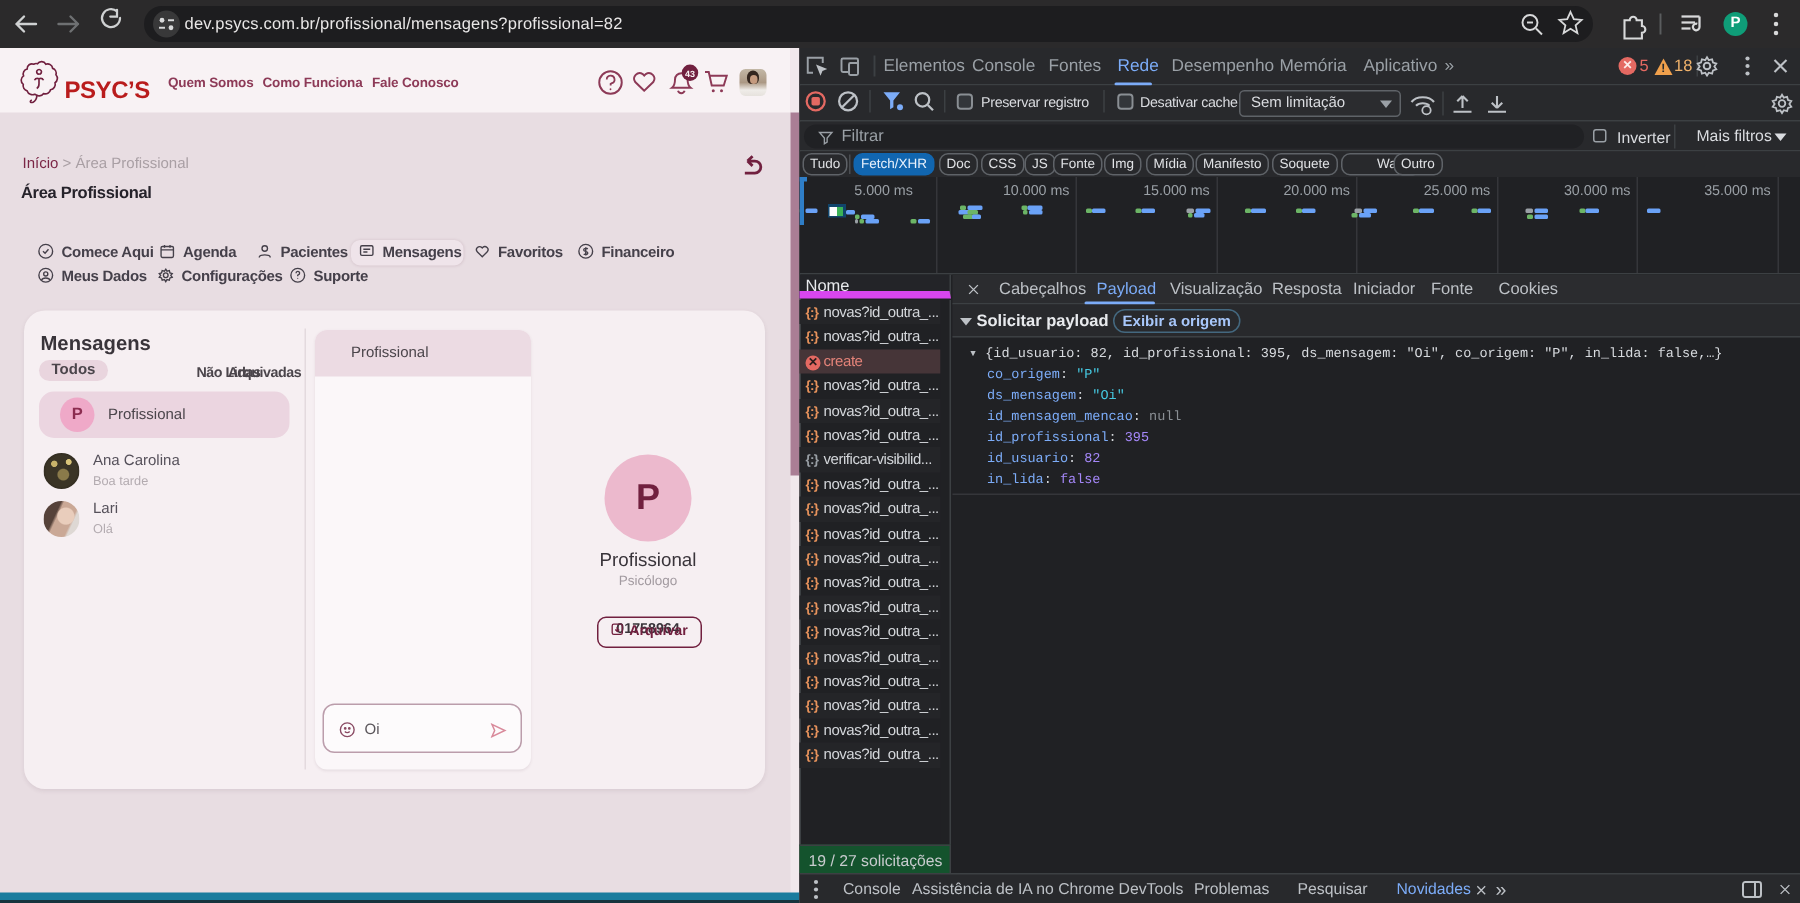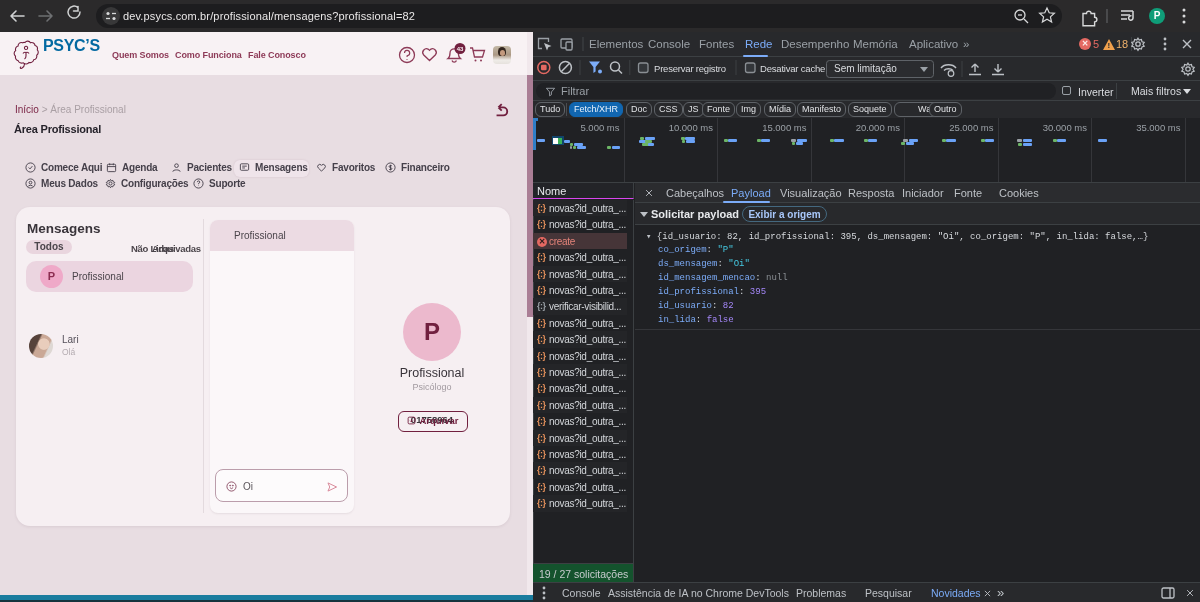--- a/index.html
+++ b/index.html
@@ -10,21 +10,21 @@
 
 #chrometop { left:0; top:0; width:1200px; height:32px; background:#2b2a2b; }
 #addrbar { position:absolute; left:96px; top:4px; width:966px; height:24px; background:#1d1d1f; border-radius:12px; }
 #addrurl { position:absolute; left:123px; top:10px; font-size:11px; color:#e9e7e7; letter-spacing:0.15px; }
 #siteset { position:absolute; left:102px; top:7px; width:18px; height:18px; background:#383839; border-radius:50%; }
 #pavatar { position:absolute; left:1149px; top:8px; width:16px; height:16px; border-radius:50%; background:#0f9d78; color:#fff; font-size:10px; font-weight:bold; text-align:center; line-height:16px; }
 
 
 #site { left:0; top:32px; width:533px; height:570px; background:#e8dde2; overflow:hidden; }
 #siteheader { position:absolute; left:0; top:0; width:527px; height:43px; background:#f8f2f4; }
-.logo-txt { position:absolute; left:43px; top:5px; font-size:16px; font-weight:bold; color:#0369a1; letter-spacing:-0.3px; }
+.logo-txt { position:absolute; left:43px; top:20px; font-size:16px; font-weight:bold; color:#b91c1c; letter-spacing:-0.3px; }
 .nav-link { position:absolute; top:18px; font-size:9px; font-weight:bold; color:#8d3a57; letter-spacing:-0.1px; }
 #havatar { position:absolute; left:493px; top:14px; width:18px; height:18px; border-radius:4px; background:linear-gradient(180deg,#c3b8a6 0%,#ab9884 50%,#efece8 78%,#e6e2dd 100%); overflow:hidden; }
 #havatar:after { content:""; position:absolute; left:5px; top:1px; width:8px; height:9px; border-radius:50% 50% 40% 40%; background:#33261e; } #havatar:before { content:""; position:absolute; left:6.5px; top:4px; width:5px; height:5.5px; border-radius:50%; background:#c49a7e; z-index:1; }
 
 #crumb { position:absolute; left:15px; top:72px; font-size:10px; color:#a99fa4; }
 #crumb b { color:#7b2646; font-weight:normal; }
 #title { position:absolute; left:14px; top:91px; font-size:11px; font-weight:bold; color:#25222a; letter-spacing:-0.2px; }
 
 .mi { position:absolute; font-size:10px; font-weight:bold; color:#45404a; white-space:nowrap; letter-spacing:-0.2px; }
 .mi svg { vertical-align:-2px; margin-right:5px; }
@@ -70,21 +70,21 @@
 #dt-filterrow { top:49px; height:20px; }
 #dt-chips { top:69px; height:17px; border-bottom:none; }
 .chip { position:absolute; top:1px; height:15px; border:1px solid #5f6368; border-radius:6px; color:#e0e2e5; font-size:9px; line-height:13px; padding:0 4px; background:#28292c; }
 .chip.sel { background:#1166b0; border-color:#1166b0; color:#e8f1fc; }
 #dt-timeline { position:absolute; left:0; top:86px; width:667px; height:65px; background:#202124; border-bottom:1px solid #3c4043; overflow:hidden; }
 .tl-line { position:absolute; top:0; width:1px; height:65px; background:#35363a; }
 .tl-lab { position:absolute; top:4px; font-size:9.5px; color:#9aa0a6; }
 .bar { position:absolute; height:3px; border-radius:1px; }
 .bb { background:#6aa2f7; } .bg { background:#6cb566; } .bgr { background:#9aa0a6; }
 
-#nome-h { position:absolute; left:0; top:151px; width:101px; height:16px; background:#232428; border-bottom:1px solid #d946ef; border-right:1px solid #3c4043; }
+#nome-h { position:absolute; left:0; top:151px; width:101px; height:16px; background:#232428; border-bottom:5px solid #d946ef; border-right:1px solid #3c4043; }
 #nome-h span { position:absolute; left:4px; top:2px; font-size:11px; color:#e8eaed; }
 #reqlist { position:absolute; left:0; top:168px; width:94px; }
 .req { position:absolute; left:0; width:94px; height:16.4px; font-size:10px; color:#d3d6da; overflow:hidden; }
 .req.alt { background:#242528; }
 .req .ic { position:absolute; left:4px; top:3px; font-size:9px; color:#e8935c; font-weight:bold; letter-spacing:-0.5px; }
 .req .t { position:absolute; left:16px; top:3px; white-space:nowrap; letter-spacing:-0.3px; }
 .req.sel { background:#463538; }
 .req.sel .t { color:#e48379; }
 #liststrip { position:absolute; left:94px; top:168px; width:7px; height:363px; background:#202124; border-right:1px solid #3c4043; }
 #status19 { position:absolute; left:0; top:531px; width:101px; height:19px; background:#14532d; border-top:1px solid #3c4043; border-right:1px solid #3c4043; }
@@ -219,20 +219,25 @@
 
   <div id="card">
     <div id="msg-h">Mensagens</div>
     <div id="tab-todos">Todos</div>
     <div class="tab" style="left:71px;margin-left:44px;">Não Lidas</div>
     <div class="tab" style="left:136px;">Arquivadas</div>
     <div id="sel-row">
         <div class="av">P</div>
         <div class="nm">Profissional</div>
       </div>
+    <div class="convo" style="top:95px;">
+      <div class="ph" style="background:radial-gradient(circle at 30% 30%, #c8b36a 0 8%, transparent 10%), radial-gradient(circle at 70% 25%, #d9c47a 0 7%, transparent 9%), radial-gradient(circle at 55% 60%, #8a7a4a 0 18%, transparent 22%), radial-gradient(circle at 50% 50%, #3a3426 0 60%, #191510 100%);"></div>
+      <div class="nm">Ana Carolina</div>
+        <div class="sub">Boa tarde</div>
+    </div>
     <div class="convo" style="top:127px;">
       <div class="ph" style="background:radial-gradient(circle at 62% 42%, #e9cdbc 0 26%, transparent 30%), linear-gradient(115deg, #56423a 0 34%, #caa896 40% 70%, #ded8d4 75% 100%);"></div>
       <div class="nm">Lari</div>
         <div class="sub">Olá</div>
     </div>
     <div id="vdiv"></div>
 
     <div id="chat">
       <div id="chat-head">
           <span>Profissional</span>
@@ -363,21 +368,21 @@
     <span class="chip" style="left:203px;">Img</span>
     <span class="chip" style="left:231px;">Mídia</span>
     <span class="chip" style="left:264px;">Manifesto</span>
     <span class="chip" style="left:315px;">Soquete</span>
     <span class="chip" style="left:361px;padding-left:23px;">Wasm</span>
     <span class="chip" style="left:396px;">Outro</span>
   </div>
 
   <div id="dt-timeline">
       <div class="tl-line" style="left: 90.5px;"></div>
-      <div class="tl-lab" style="left: 36.5px; width: 50px; text-align: right;">5.000 ms</div>
+      <div class="tl-lab" style="left: 36.5px; width: 50px; text-align: left;">5.000 ms</div>
       <div class="tl-line" style="left: 184px;"></div>
       <div class="tl-lab" style="left: 130px; width: 50px; text-align: right;">10.000 ms</div>
       <div class="tl-line" style="left: 277.5px;"></div>
       <div class="tl-lab" style="left: 223.5px; width: 50px; text-align: right;">15.000 ms</div>
       <div class="tl-line" style="left: 371px;"></div>
       <div class="tl-lab" style="left: 317px; width: 50px; text-align: right;">20.000 ms</div>
       <div class="tl-line" style="left: 464.5px;"></div>
       <div class="tl-lab" style="left: 410.5px; width: 50px; text-align: right;">25.000 ms</div>
       <div class="tl-line" style="left: 558px;"></div>
       <div class="tl-lab" style="left: 504px; width: 50px; text-align: right;">30.000 ms</div>

